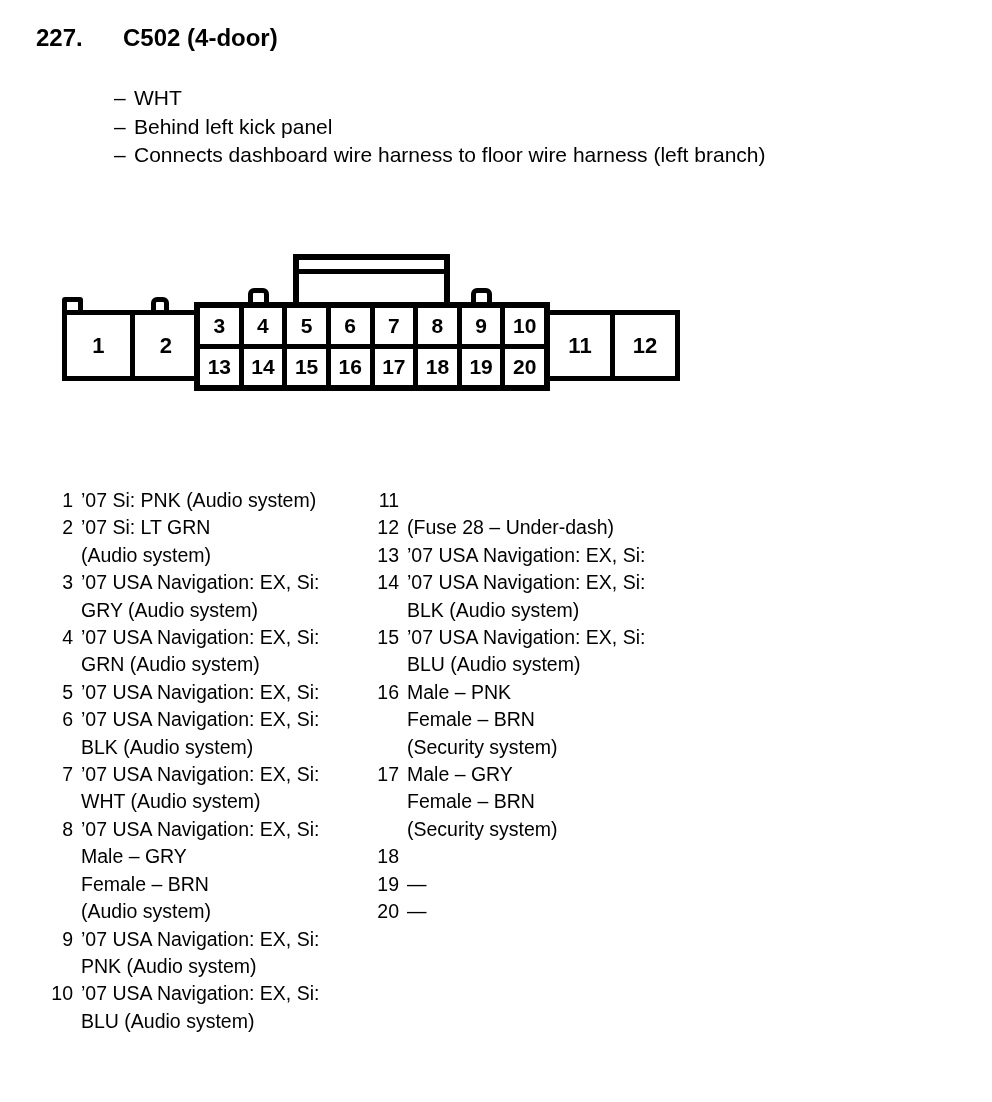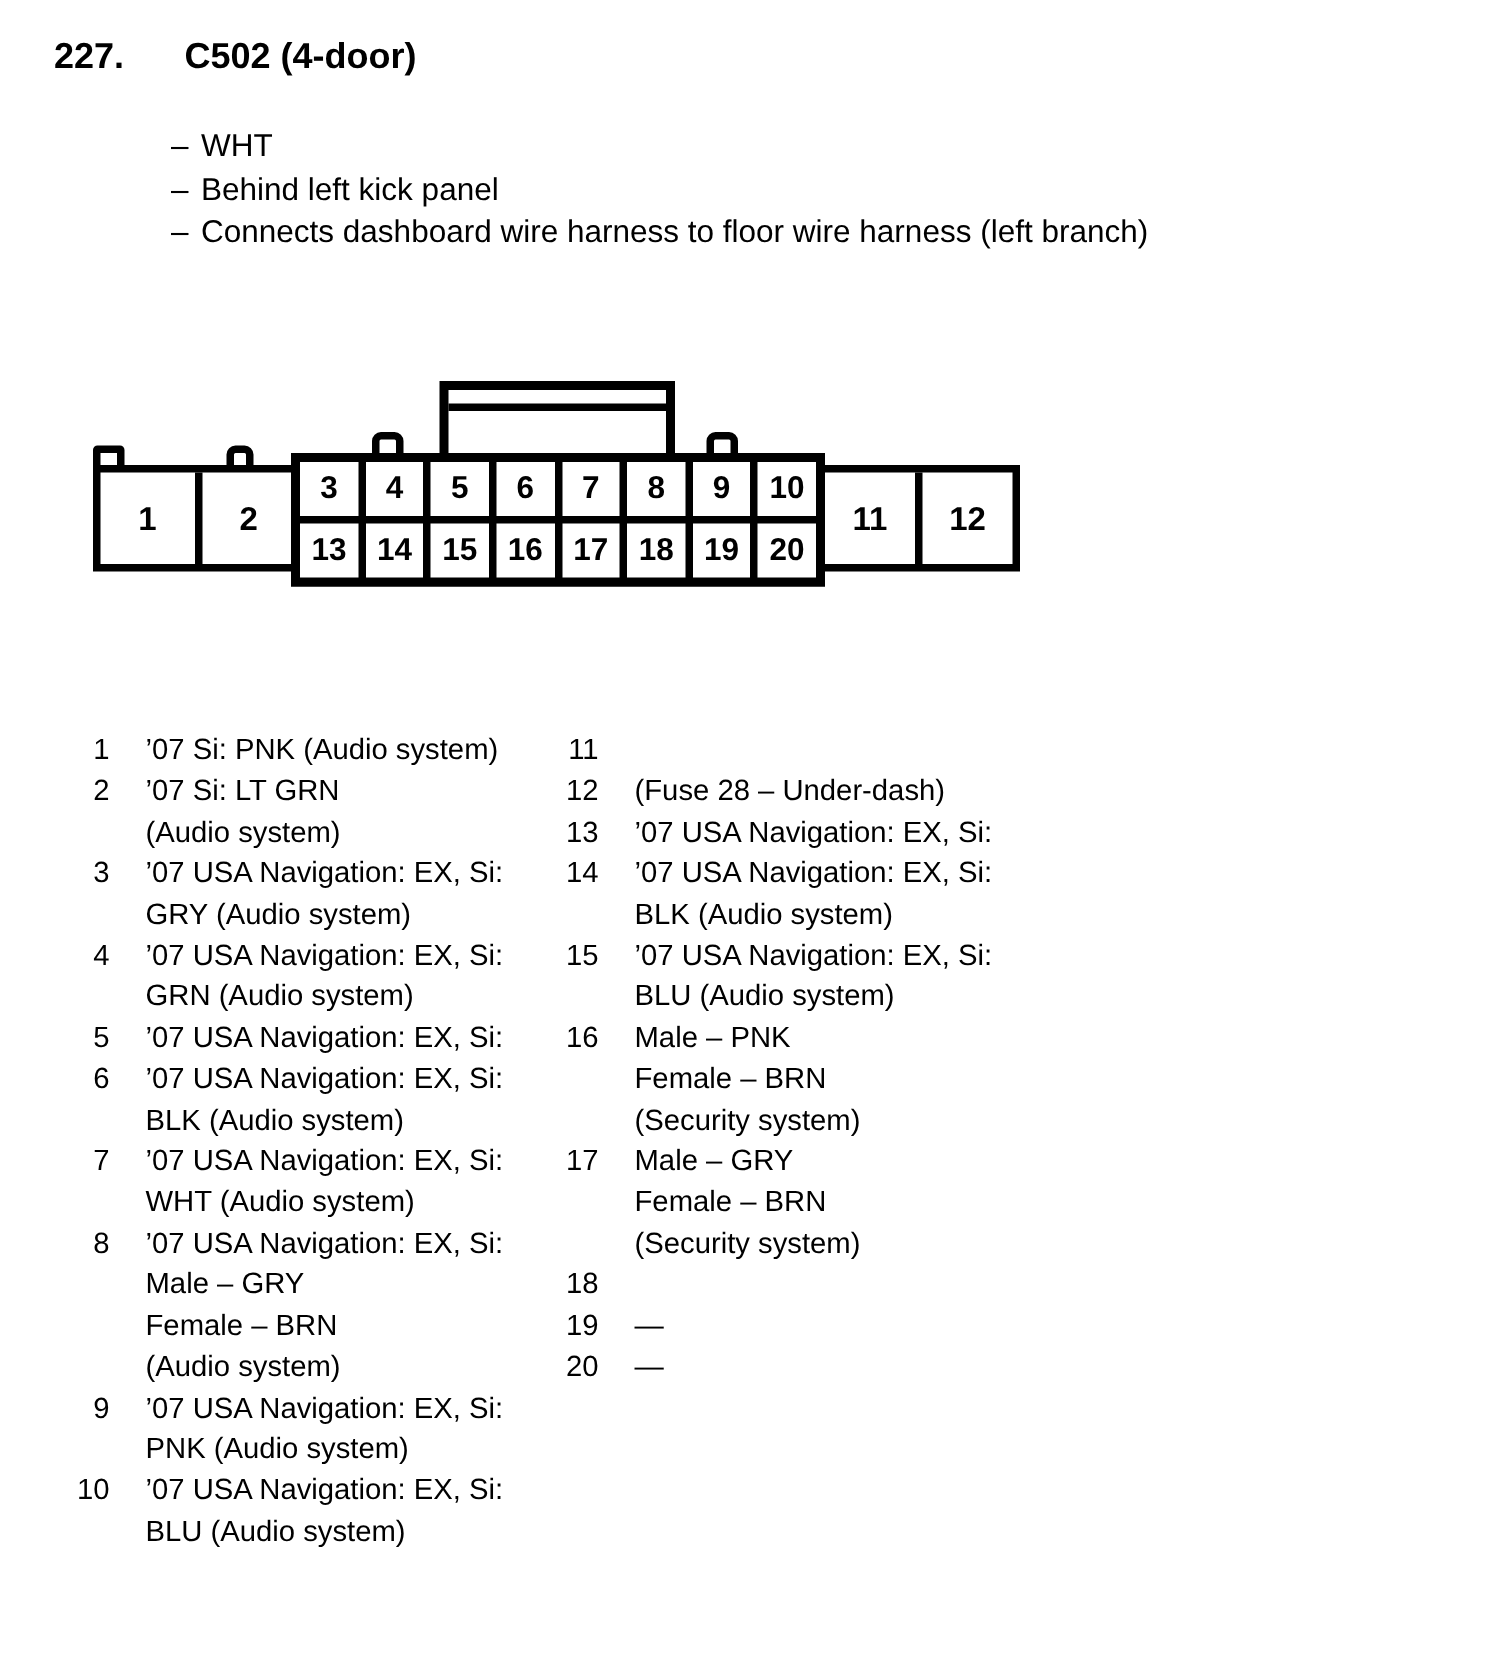--- a/index.html
+++ b/index.html
@@ -73,21 +73,21 @@
     font-size: 21px; font-weight: bold;
   }
 
   
   .pin-col { position: absolute; font-size: 19.5px; line-height: 27.4px; }
   .pin-col-left  { left: 44px;  top: 487px; width: 322px; }
   .pin-col-right { left: 372px; top: 487px; width: 330px; }
   .pin-entry { display: flex; }
   .pin-num { flex: none; width: 29px; text-align: right; }
   .pin-col-right .pin-num { width: 27px; }
-  .pin-lines { margin-left: 24px; }
+  .pin-lines { margin-left: 8px; }
   .pin-line { white-space: nowrap; }
 </style>
 </head>
 <body>
 
 <div class="page">
 
   <div class="title">
     <span class="title-number">227.</span><span>C502 (4-door)</span>
   </div>

